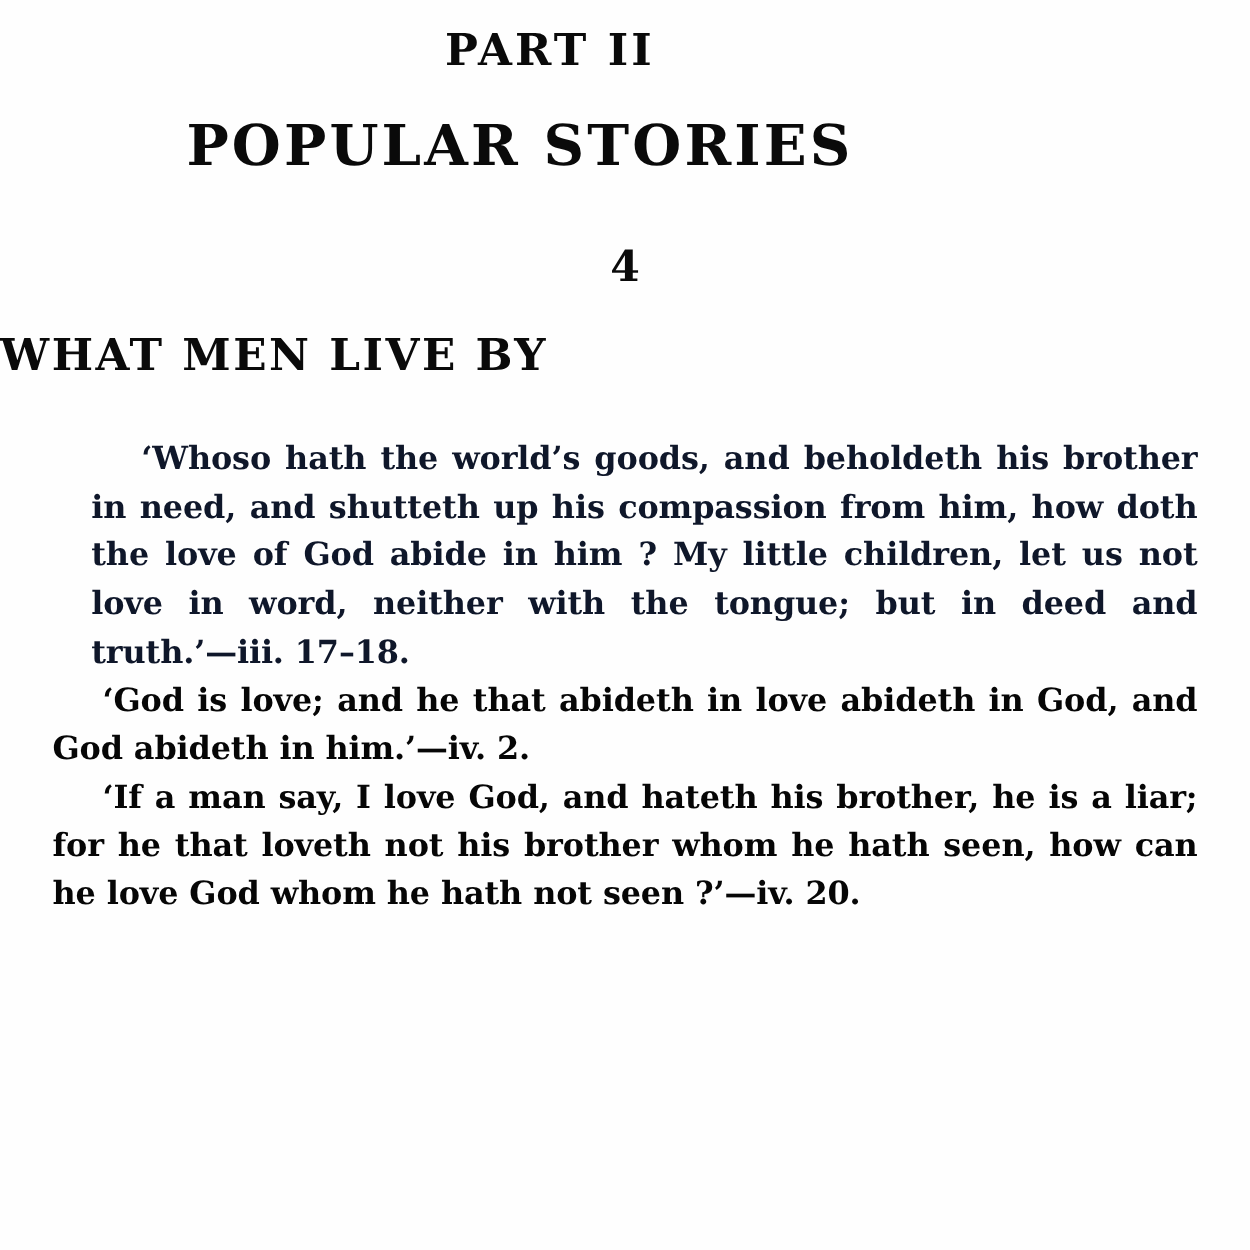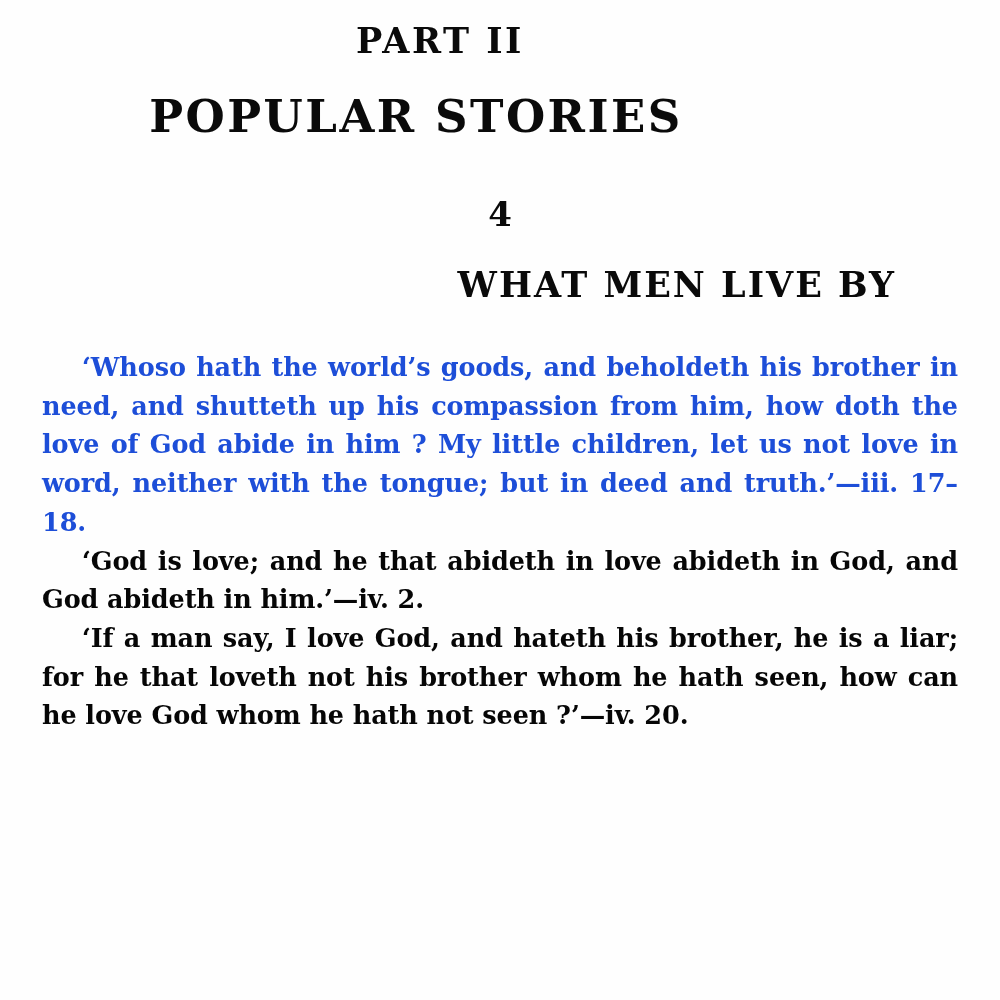--- a/index.html
+++ b/index.html
@@ -65,21 +65,21 @@
     font-size: 34px;
     line-height: 1.1;
     color: #0a0a0a;
   }
 
   .chapter-title {
     position: absolute;
     top: 266px;
     left: 0;
     width: 896px;
-    text-align: right;
+    text-align: left;
     font-family: "DejaVu Serif", "Liberation Serif", serif;
     font-weight: 700;
     font-size: 35px;
     letter-spacing: 2px;
     line-height: 1.1;
     color: #0a0a0a;
   }
 
   
   .body-block {
@@ -121,21 +121,21 @@
 
   <div class="book-title">POPULAR STORIES</div>
 
   <div class="chapter-number">4</div>
 
   <div class="chapter-title">WHAT MEN LIVE BY</div>
 
   <div class="body-block">
 
 
-    <p class="para" style="color: #1d4ed8;"><span>‘Whoso hath the world’s goods, and beholdeth his brother in need, and shutteth up his compassion from him, how doth the love of God abide in him ?   My little children, let us not love in word, neither with the tongue; but in deed and truth.’—iii. 17–18.</span></p>
+    <p class="para" style="color: #0f172a; margin-left: 31px;"><span>‘Whoso hath the world’s goods, and beholdeth his brother in need, and shutteth up his compassion from him, how doth the love of God abide in him ?   My little children, let us not love in word, neither with the tongue; but in deed and truth.’—iii. 17–18.</span></p>
 
 
 
     <p class="para" style="color: rgb(6, 6, 6);"><span>‘God is love; and he that abideth in love abideth in God, and God abideth in him.’—iv. 2.</span></p>
 
     <p class="para" style="color: rgb(6, 6, 6);"><span>‘If a man say, I love God, and hateth his brother, he is a liar; for he that loveth not his brother whom he hath seen, how can he love God whom he hath not seen ?’—iv. 20.</span></p>
 
   </div>
 
 </div>

